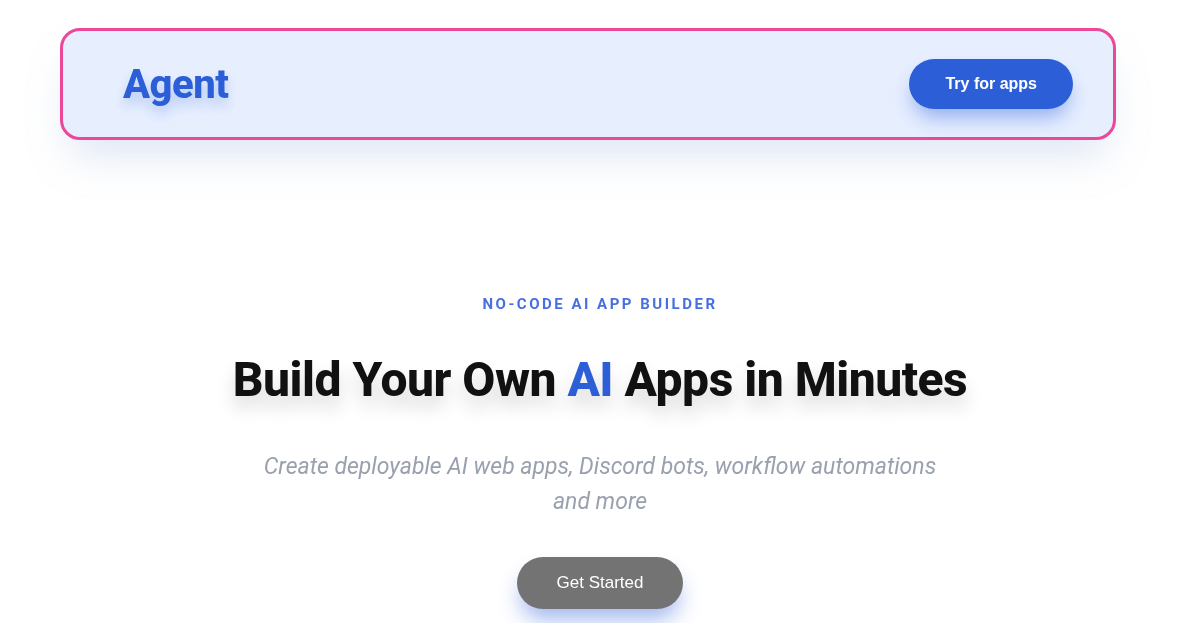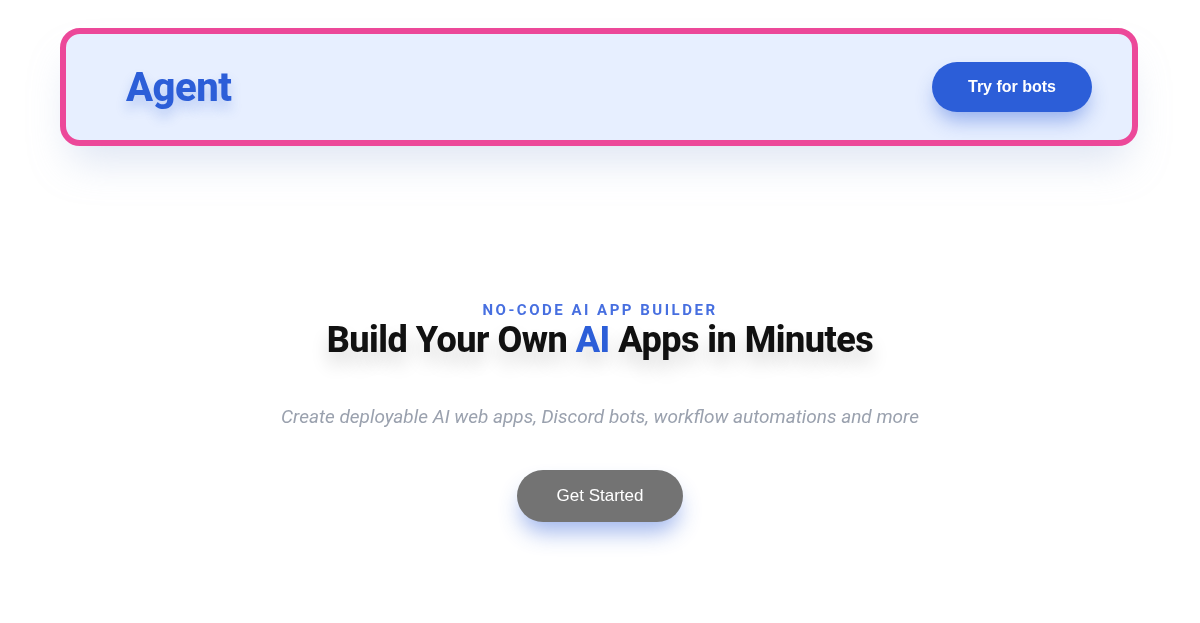--- a/index.html
+++ b/index.html
@@ -10,23 +10,23 @@
 
     body {
       font-family: -apple-system, BlinkMacSystemFont, 'Segoe UI', Roboto, Helvetica, Arial, sans-serif;
       background: #ffffff;
       width: 1200px;
       height: 623px;
       overflow: hidden;
     }
 
     .header {
-      margin: 28px 62px 0 60px;
+      margin: 28px 84px 0 60px;
       background: #e7efff;
-      border: 6px solid #ec4899;
+      border: 3px solid #ec4899;
       border-radius: 20px;
       padding: 28px 40px 28px 60px;
       display: flex;
       justify-content: space-between;
       align-items: center;
       box-shadow: 0 25px 40px -10px rgba(160, 180, 220, 0.35);
       gap: 20px;
     }
 
     .logo {
@@ -57,34 +57,35 @@
 
     .eyebrow {
       color: #476fe0;
       font-size: 15px;
       font-weight: 700;
       letter-spacing: 2.5px;
       text-transform: uppercase;
     }
 
     .headline {
-      font-size: 36px;
+      margin-top: 38px;
+      font-size: 48px;
       font-weight: 800;
       color: #111111;
       letter-spacing: -0.5px;
       text-shadow: 0 12px 18px rgba(0, 0, 0, 0.15);
     }
 
     .headline .highlight {
       color: #2c5ed8;
     }
 
     .subtitle {
       margin-top: 42px;
-      font-size: 19px;
+      font-size: 23px;
       line-height: 1.5;
       color: #9aa1ae;
       font-style: italic;
       max-width: 680px;
       margin-left: auto;
       margin-right: auto;
     }
 
     .cta-button {
       margin-top: 38px;
@@ -97,21 +98,21 @@
       padding: 16px 40px;
       cursor: pointer;
       box-shadow: 0 14px 22px -4px rgba(44, 94, 216, 0.45);
     }
   </style>
 </head>
 <body>
 
 <header class="header">
   <div class="logo">Agent</div>
-  <button class="try-button">Try for bots</button>
+  <button class="try-button">Try for apps</button>
 </header>
 
 <section class="hero">
   <div class="eyebrow">NO-CODE AI APP BUILDER</div>
   <h1 class="headline">
     <span>Build Your Own </span><span class="highlight">AI</span><span> Apps in Minutes</span>
   </h1>
   <p class="subtitle">
     <span>Create deployable AI web apps, Discord bots, workflow automations and more</span><br>
   </p>

